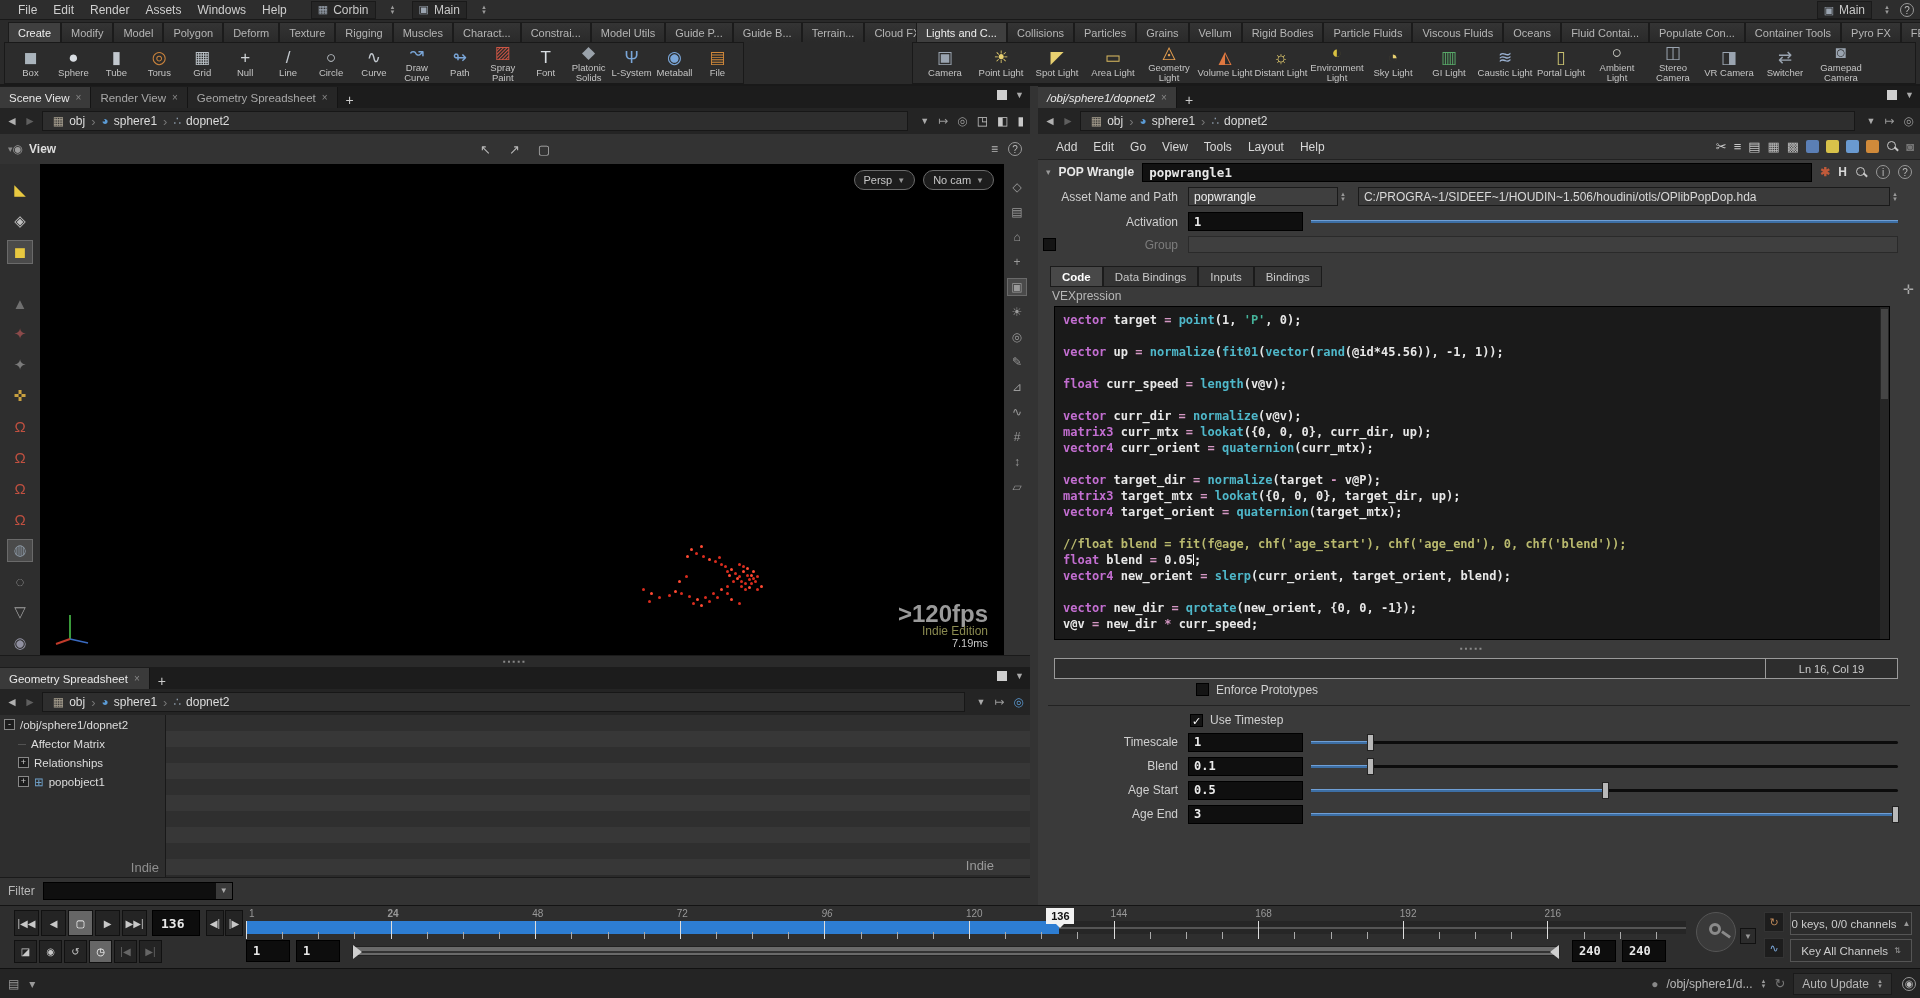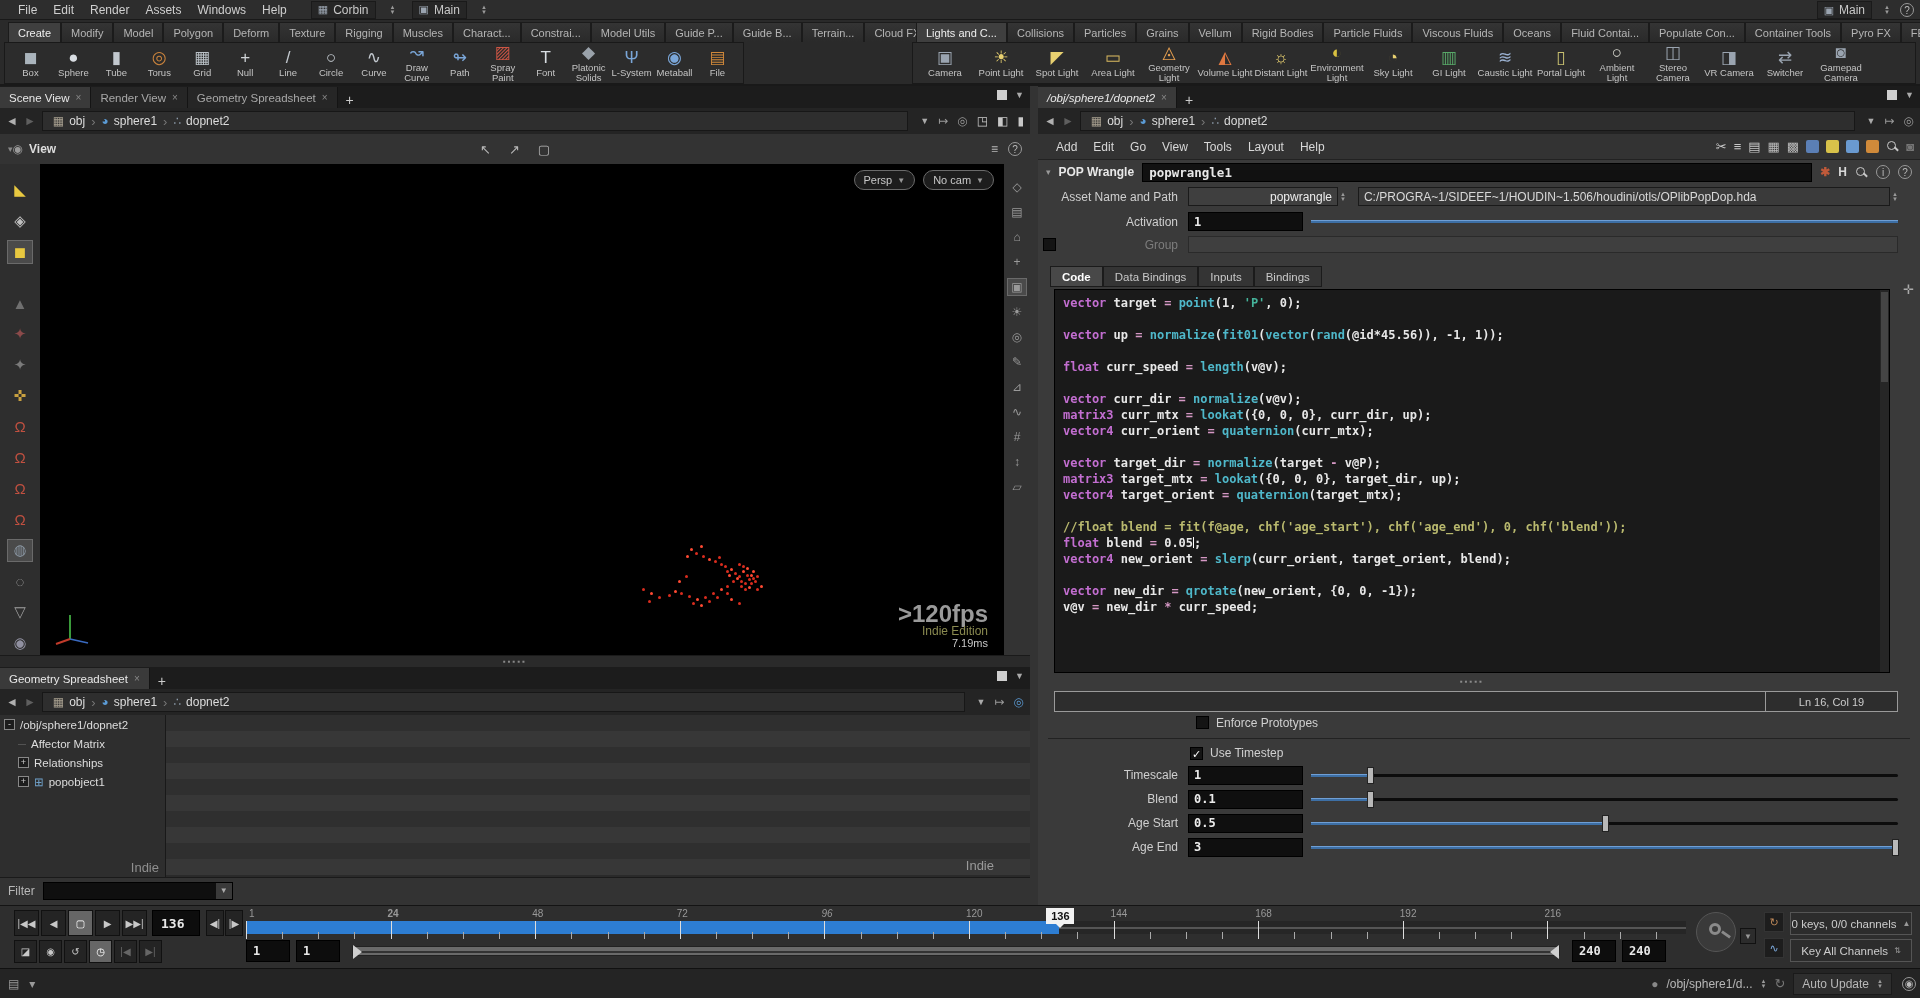--- a/index.html
+++ b/index.html
@@ -98,21 +98,21 @@
   .phandle{position:absolute;top:1px;width:7px;height:17px;background:#b8b8b8;border:1px solid #222;}
   .checkbox{width:13px;height:13px;background:#141414;border:1px solid #000;color:#fff;font-size:11px;line-height:12px;text-align:center;flex:none;}
   #node-header{height:24px;display:flex;align-items:center;padding:0 8px;gap:8px;}
   #node-type{font-weight:bold;color:#e8e8e8;white-space:nowrap;}
   #node-name{flex:1;height:19px;background:#111;border:1px solid #000;color:#e8e8e8;font:bold 12.5px "DejaVu Sans Mono",monospace;display:flex;align-items:center;padding:0 6px;}
   .hdr-icons{display:flex;gap:8px;align-items:center;color:#c8c8c8;}
   #code-tabs{height:22px;display:flex;align-items:flex-end;padding-left:12px;margin-top:10px;}
   .ctab{height:21px;display:flex;align-items:center;padding:0 11px;background:#343434;border:1px solid #1b1b1b;color:#c8c8c8;font-size:11.5px;}
   .ctab.on{background:#484848;color:#fff;font-weight:bold;}
   #vex-label{height:17px;padding-left:14px;color:#b8b8b8;display:flex;align-items:center;}
-  #code-wrap{margin:2px 30px 0 16px;height:384px;background:#1a1a1a;border:1px solid #000;position:relative;overflow:hidden;}
+  #code-wrap{margin:2px 30px 0 16px;height:334px;background:#1a1a1a;border:1px solid #000;position:relative;overflow:hidden;}
   #code{padding:5px 8px;font:bold 12px/16px "DejaVu Sans Mono",monospace;white-space:pre;}
   .tk-kw{color:#c36ed1;}.tk-fn{color:#4fb8ca;}.tk-str{color:#45b39a;}.tk-cm{color:#b9b96e;}.tk-tx{color:#e8e8e8;}.tk-op{color:#d598c4;}
   .tcaret{display:inline-block;width:1px;height:11px;background:#fff;vertical-align:-1px;}
   #code-scroll{position:absolute;right:0;top:0;bottom:0;width:9px;background:#262626;}
   #code-thumb{position:absolute;right:1px;top:2px;width:7px;height:90px;background:#454545;}
   #code-split{height:12px;margin:2px 30px 0 16px;display:flex;align-items:center;justify-content:center;color:#8a8a8a;font-size:8px;letter-spacing:2px;}
   #code-status{height:21px;margin:4px 22px 0 16px;border:1px solid #9a9a9a;background:#2d2d2d;display:flex;}
   #code-status .fillc{flex:1;}
   #lncol{border-left:1px solid #9a9a9a;width:132px;display:flex;align-items:center;justify-content:center;color:#ccc;font-size:11px;}
   .hsep{height:1px;background:#222;margin:5px 10px 4px 10px;}
@@ -598,21 +598,21 @@
     <div class="hdr-icons" id="hdr-icons">
         <span style="color: rgb(192, 90, 58); font-weight: bold;">✱</span>
         <span style="color: rgb(216, 216, 216); font-weight: bold;">H</span>
         <span class="icon-mag"></span>
         <div class="qcircle" style="margin-left: 0px;">i</div>
         <div class="qcircle" style="margin-left: 0px;">?</div>
       </div>
   </div>
   <div class="prow" style="height:25px;">
     <div class="plabel">Asset Name and Path</div>
-    <div class="pfield" style="width:150px;background:#3f3f3f;border:1px solid #1a1a1a;font-family:'Liberation Sans',sans-serif;font-weight:normal;justify-content:flex-end;">
+    <div class="pfield" style="width:150px;background:#3f3f3f;border:1px solid #1a1a1a;font-family:'Liberation Sans',sans-serif;font-weight:normal;">
         <span>popwrangle</span>
       </div>
     <span class="spin" style="margin-left:2px;">▲<br>▼</span>
     <div class="pfield" style="flex:1;margin-left:12px;background:#3a3a3a;border:1px solid #1a1a1a;font-family:'Liberation Sans',sans-serif;font-weight:normal;color:#d8d8d8;">
         <span>C:/PROGRA~1/SIDEEF~1/HOUDIN~1.506/houdini/otls/OPlibPopDop.hda</span>
       </div>
     <span class="spin" style="margin-left:2px;">▲<br>▼</span>
   </div>
   <div class="prow" style="height:25px;">
     <div class="plabel">Activation</div>
@@ -628,20 +628,21 @@
     <div class="checkbox" style="position:absolute;left:5px;"></div>
     <div class="plabel" style="color:#7d7d7d;">Group</div>
     <div style="flex:1;height:17px;background:#3f3f3f;border:1px solid #2a2a2a;"></div>
   </div>
   <div id="code-tabs">
       <div class="ctab on">Code</div>
       <div class="ctab">Data Bindings</div>
       <div class="ctab">Inputs</div>
       <div class="ctab">Bindings</div>
     </div>
+  <div id="vex-label">VEXpression</div>
   <div id="plus-icon">✛</div>
   <div id="code-wrap">
     <div id="code"><div class="cl"><span class="tk-kw">vector</span><span class="tk-tx"> target </span><span class="tk-op">=</span><span class="tk-tx"> </span><span class="tk-fn">point</span><span class="tk-tx">(1, </span><span class="tk-str">'P'</span><span class="tk-tx">, 0);</span></div><div class="cl">&nbsp;</div><div class="cl"><span class="tk-kw">vector</span><span class="tk-tx"> up </span><span class="tk-op">=</span><span class="tk-tx"> </span><span class="tk-fn">normalize</span><span class="tk-tx">(</span><span class="tk-fn">fit01</span><span class="tk-tx">(</span><span class="tk-fn">vector</span><span class="tk-tx">(</span><span class="tk-fn">rand</span><span class="tk-tx">(@id*45.56)), -1, 1));</span></div><div class="cl">&nbsp;</div><div class="cl"><span class="tk-kw">float</span><span class="tk-tx"> curr_speed </span><span class="tk-op">=</span><span class="tk-tx"> </span><span class="tk-fn">length</span><span class="tk-tx">(v@v);</span></div><div class="cl">&nbsp;</div><div class="cl"><span class="tk-kw">vector</span><span class="tk-tx"> curr_dir </span><span class="tk-op">=</span><span class="tk-tx"> </span><span class="tk-fn">normalize</span><span class="tk-tx">(v@v);</span></div><div class="cl"><span class="tk-kw">matrix3</span><span class="tk-tx"> curr_mtx </span><span class="tk-op">=</span><span class="tk-tx"> </span><span class="tk-fn">lookat</span><span class="tk-tx">({0, 0, 0}, curr_dir, up);</span></div><div class="cl"><span class="tk-kw">vector4</span><span class="tk-tx"> curr_orient </span><span class="tk-op">=</span><span class="tk-tx"> </span><span class="tk-fn">quaternion</span><span class="tk-tx">(curr_mtx);</span></div><div class="cl">&nbsp;</div><div class="cl"><span class="tk-kw">vector</span><span class="tk-tx"> target_dir </span><span class="tk-op">=</span><span class="tk-tx"> </span><span class="tk-fn">normalize</span><span class="tk-tx">(target </span><span class="tk-op">-</span><span class="tk-tx"> v@P);</span></div><div class="cl"><span class="tk-kw">matrix3</span><span class="tk-tx"> target_mtx </span><span class="tk-op">=</span><span class="tk-tx"> </span><span class="tk-fn">lookat</span><span class="tk-tx">({0, 0, 0}, target_dir, up);</span></div><div class="cl"><span class="tk-kw">vector4</span><span class="tk-tx"> target_orient </span><span class="tk-op">=</span><span class="tk-tx"> </span><span class="tk-fn">quaternion</span><span class="tk-tx">(target_mtx);</span></div><div class="cl">&nbsp;</div><div class="cl"><span class="tk-cm">//float blend = fit(f@age, chf('age_start'), chf('age_end'), 0, chf('blend'));</span></div><div class="cl"><span class="tk-kw">float</span><span class="tk-tx"> blend </span><span class="tk-op">=</span><span class="tk-tx"> 0.05</span><span class="tcaret"></span><span class="tk-tx">;</span></div><div class="cl"><span class="tk-kw">vector4</span><span class="tk-tx"> new_orient </span><span class="tk-op">=</span><span class="tk-tx"> </span><span class="tk-fn">slerp</span><span class="tk-tx">(curr_orient, target_orient, blend);</span></div><div class="cl">&nbsp;</div><div class="cl"><span class="tk-kw">vector</span><span class="tk-tx"> new_dir </span><span class="tk-op">=</span><span class="tk-tx"> </span><span class="tk-fn">qrotate</span><span class="tk-tx">(new_orient, {0, 0, -1});</span></div><div class="cl"><span class="tk-tx">v@v </span><span class="tk-op">=</span><span class="tk-tx"> new_dir </span><span class="tk-op">*</span><span class="tk-tx"> curr_speed;</span></div></div>
     <div id="code-scroll">
         <div id="code-thumb"></div>
       </div>
   </div>
   <div id="code-split">▪▪▪▪▪</div>
   <div id="code-status">
     <div class="fillc"></div>

